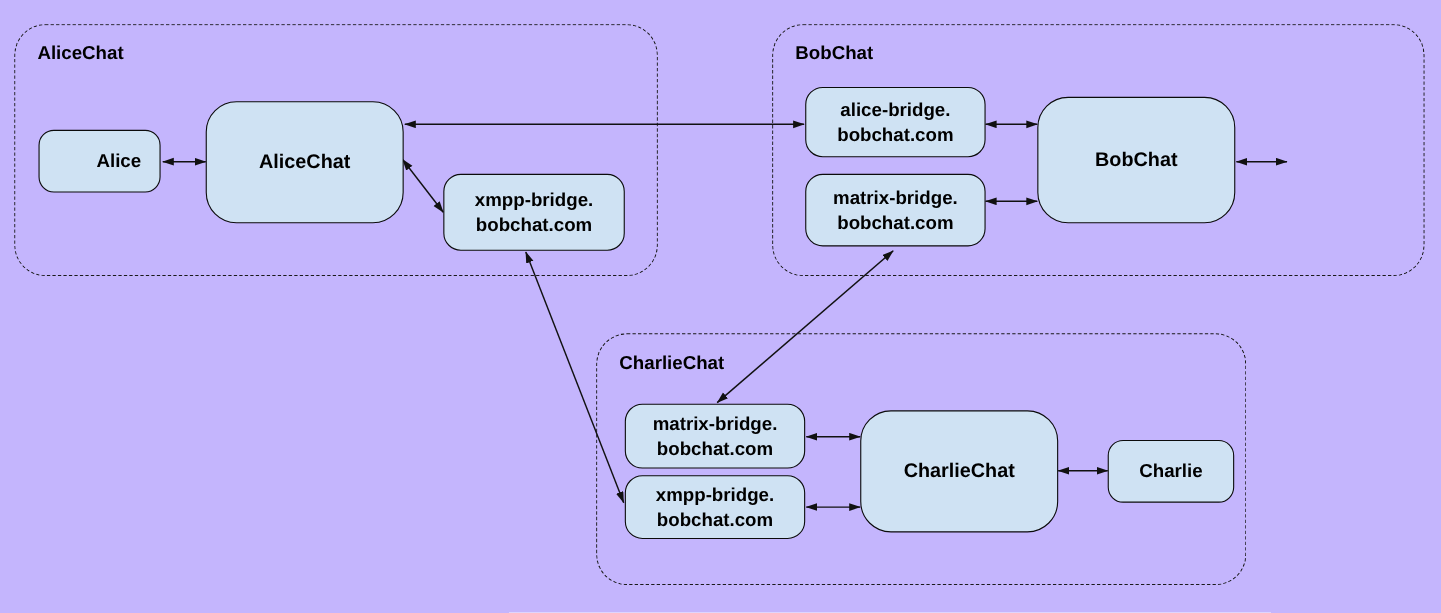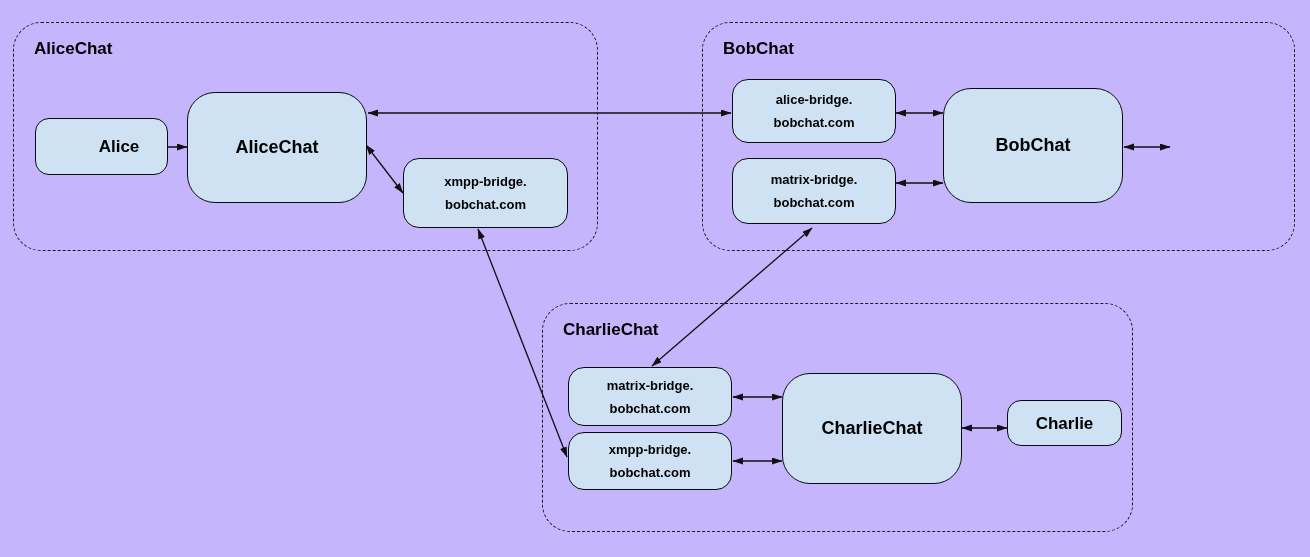--- a/index.html
+++ b/index.html
@@ -46,21 +46,21 @@
     align-items: center;
     justify-content: center;
     text-align: center;
     font-weight: bold;
     color: #000000;
     white-space: pre-line;
     line-height: 23px;
   }
   .node.big   { border-radius: 28px; font-size: 18px; }
   .node.small { border-radius: 14px; font-size: 17px; }
-  .node.wide  { border-radius: 16px; font-size: 13px; }
+  .node.wide  { border-radius: 16px; font-size: 17px; }
 </style>
 </head>
 <body>
 
 <div class="canvas">
 
   <div class="group" style="left:13px; top:22px; width:585px; height:229px;">
     <div class="group-title">AliceChat</div>
   </div>
 
@@ -84,21 +84,21 @@
     <line class="edge" x1="896" y1="113" x2="943" y2="113" marker-start="url(#arrow)" marker-end="url(#arrow)"></line>
     <line class="edge" x1="896" y1="183" x2="943" y2="183" marker-start="url(#arrow)" marker-end="url(#arrow)"></line>
     <line class="edge" x1="1124" y1="147" x2="1170" y2="147" marker-start="url(#arrow)" marker-end="url(#arrow)"></line>
     <line class="edge" x1="812" y1="228" x2="652" y2="366" marker-start="url(#arrow)" marker-end="url(#arrow)"></line>
     <line class="edge" x1="478" y1="229" x2="567" y2="457" marker-start="url(#arrow)" marker-end="url(#arrow)"></line>
     <line class="edge" x1="733" y1="397" x2="782" y2="397" marker-start="url(#arrow)" marker-end="url(#arrow)"></line>
     <line class="edge" x1="733" y1="461" x2="782" y2="461" marker-start="url(#arrow)" marker-end="url(#arrow)"></line>
     <line class="edge" x1="962" y1="428" x2="1007" y2="428" marker-start="url(#arrow)" marker-end="url(#arrow)"></line>
   </svg>
 
-  <div class="node small" style="left:35px; top:118px; width:133px; height:57px;padding-left:35px;">Alice</div>
+  <div class="node small" style="left:35px; top:118px; width:111px; height:57px;padding-left:35px;">Alice</div>
 
   <div class="node big" style="left:187px; top:92px; width:180px; height:111px;">AliceChat</div>
 
   <div class="node wide" style="left:403px; top:158px; width:165px; height:70px;">xmpp-bridge.
 bobchat.com</div>
 
   <div class="node wide" style="left:732px; top:79px; width:164px; height:64px;">alice-bridge.
 bobchat.com</div>
 
   <div class="node wide" style="left:732px; top:158px; width:164px; height:66px;">matrix-bridge.
@@ -108,15 +108,15 @@
 
 
   <div class="node wide" style="left:568px; top:367px; width:164px; height:59px;">matrix-bridge.
 bobchat.com</div>
 
   <div class="node wide" style="left:568px; top:432px; width:164px; height:58px;">xmpp-bridge.
 bobchat.com</div>
 
   <div class="node big" style="left:782px; top:373px; width:180px; height:111px;">CharlieChat</div>
 
-  <div class="node small" style="left:1007px; top:400px; width:115px; height:46px;">Charlie</div>
+  <div class="node small" style="left:1007px; top:400px; width:115px; height:57px;">Charlie</div>
 
 </div>
 
 </body></html>

